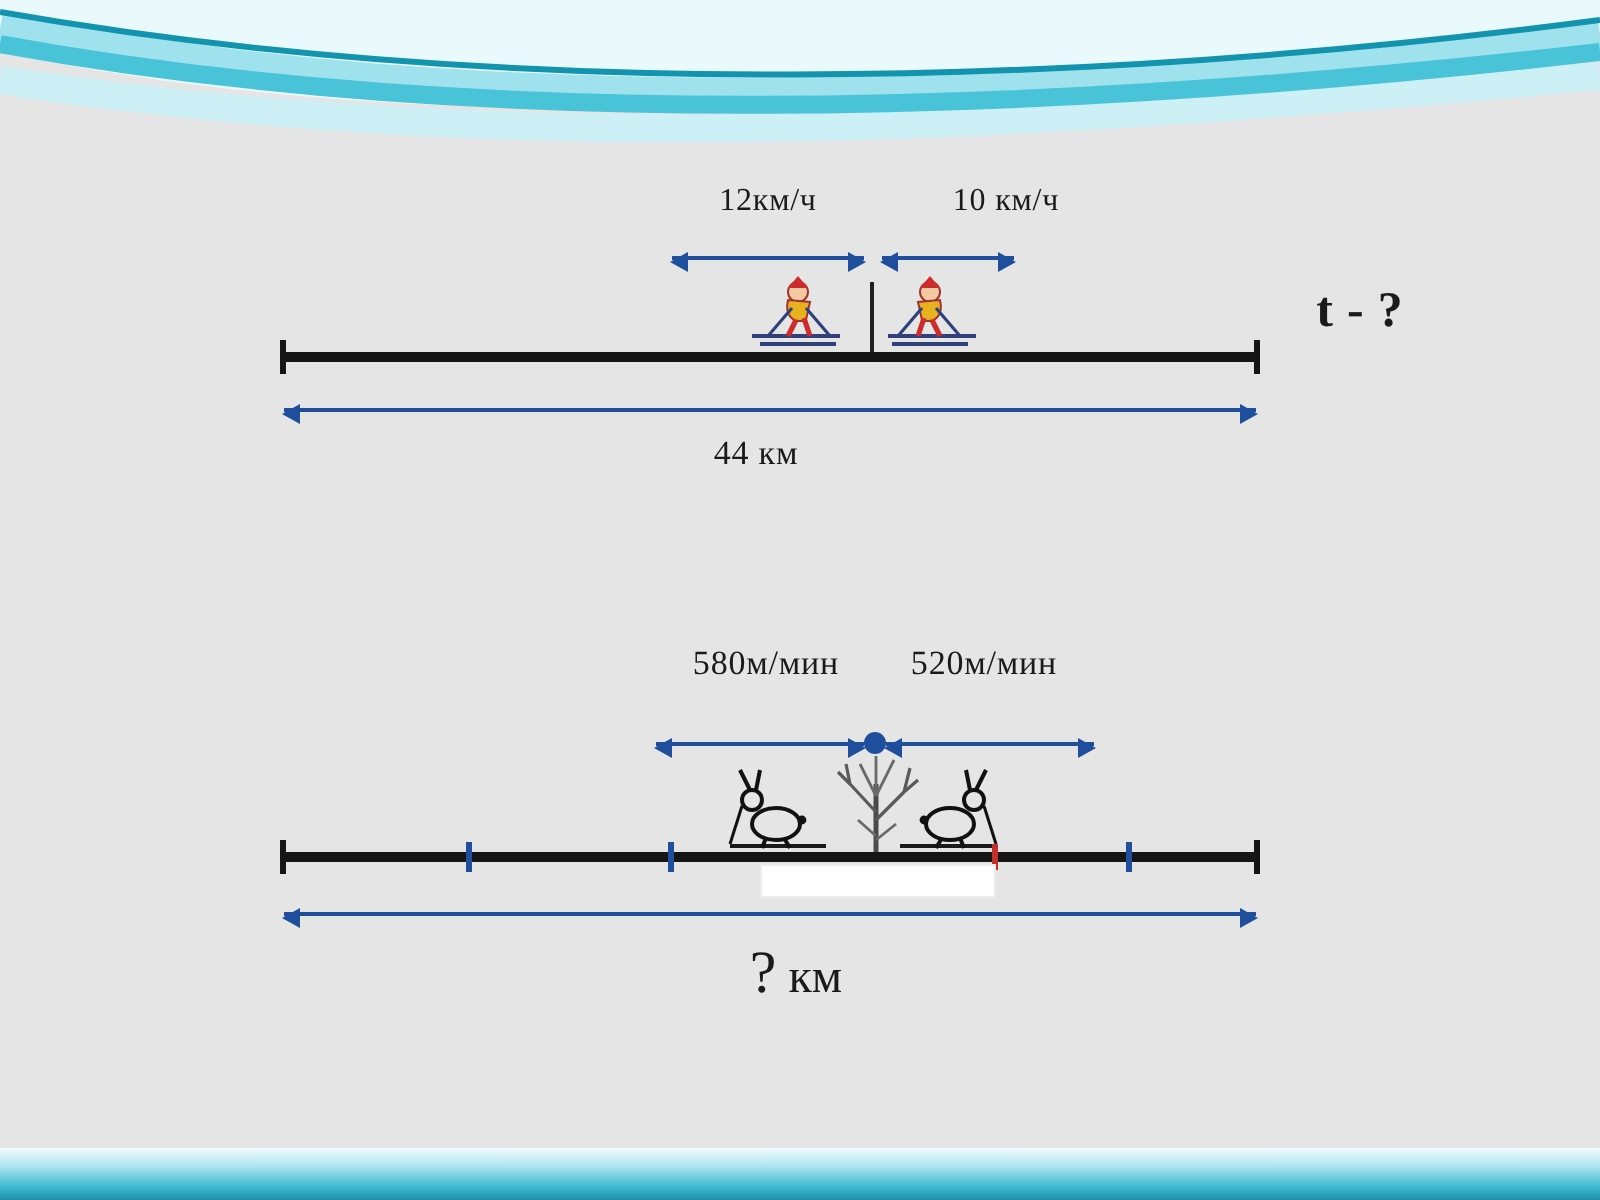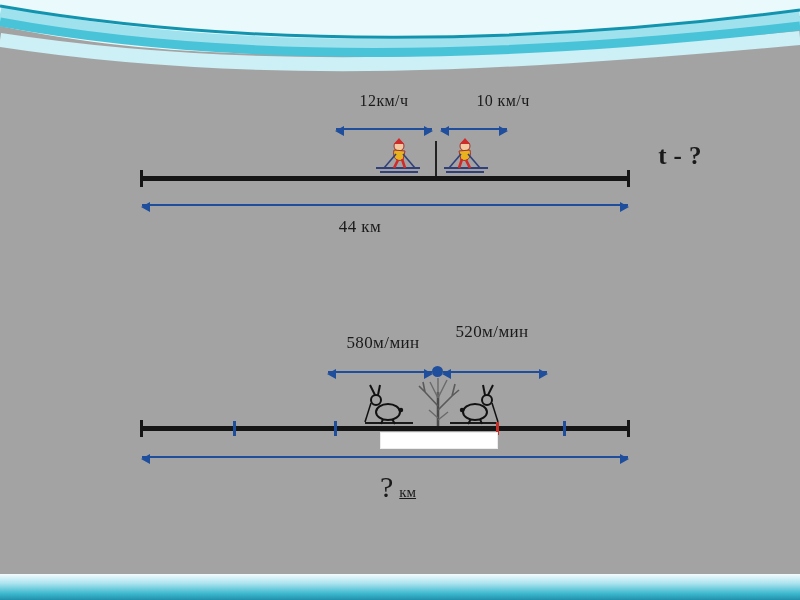--- a/index.html
+++ b/index.html
@@ -1,21 +1,21 @@
 <!DOCTYPE html>
 <html><head>
 <meta charset="utf-8">
 <style>
   * { margin:0; padding:0; box-sizing:border-box; }
   html,body { width:800px; height:600px; }
   body {
     font-family:"Liberation Serif","DejaVu Serif",serif;
     color:#1a1a1a; background:#ffffff;
   }
-  .slide { position:relative; width:800px; height:600px; background:#a3a3a3; overflow:hidden; }
+  .slide { position:relative; width:800px; height:600px; background:#e5e5e5; overflow:hidden; }
 
   .abs { position:absolute; }
 
   
   .arrow { position:absolute; height:0; border-top:2px solid #1f4e9c; }
   .arrow::before, .arrow::after { content:""; position:absolute; width:0; height:0; top:-4px;
     border-top:5px solid transparent; border-bottom:5px solid transparent; }
   .arrow::before { left:-1px; border-right:9px solid #1f4e9c; }
   .arrow::after  { right:-1px; border-left:9px solid #1f4e9c; }
 
@@ -29,21 +29,21 @@
   .tick-red { position:absolute; width:3px; height:13px; background:#c2302a; }
 
   .lbl { position:absolute; text-align:center; font-size:16px; letter-spacing:0.4px; white-space:nowrap; }
   .lbl-big { font-weight:bold; font-size:25px; }
 
   .divider { position:absolute; width:2px; background:#222; }
   .dot { position:absolute; width:11px; height:11px; border-radius:50%; background:#1f4e9c; }
 
   .qrow { position:absolute; display:flex; align-items:baseline; justify-content:center; gap:6px; }
   .qmark { font-size:30px; }
-  .qunit { font-size:15px;text-decoration:underline; }
+  .qunit { font-size:24px; }
 
   .whitebox { position:absolute; background:#ffffff; border:1px solid #ececec; }
 
   .footer-bar { position:absolute; left:0; bottom:0; width:800px; height:26px;
     background:linear-gradient(180deg,#f2fbfd 0%,#aee4ef 35%,#3db9cf 75%,#2190a9 100%); }
 </style>
 </head>
 <body>
 
 <div class="slide">
@@ -87,28 +87,28 @@
       <path d="M26,23 l-4,8" stroke="#cf2b2b" stroke-width="2.6" fill="none"></path>
       <path d="M30,22 l3,9" stroke="#cf2b2b" stroke-width="2.6" fill="none"></path>
     </svg>
 
     <div class="divider" style="left:435px;top:141px;height:37px"></div>
 
     <div class="track" style="left:140px;top:176px;width:490px"></div>
 
     <div class="arrow" style="left:142px;top:204px;width:486px"></div>
 
-    <span class="lbl" style="left:300px;top:217px;width:120px;font-size:17px">44 км</span>
+    <span class="lbl" style="left:318px;top:217px;width:120px;font-size:17px">44 км</span>
 
     <span class="lbl lbl-big" style="left:645px;top:142px;width:70px">t - ?</span>
   </section>
 
   <section>
 
-    <span class="lbl" style="left:330px;top:333px;width:106px;font-size:17px">580м/мин</span>
+    <span class="lbl" style="left:330px;top:322px;width:106px;font-size:17px">580м/мин</span>
     <span class="lbl" style="left:442px;top:322px;width:100px;font-size:17px">520м/мин</span>
 
     <div class="dot" style="left:432px;top:366px"></div>
 
     <div class="arrow" style="left:328px;top:371px;width:104px"></div>
     <div class="arrow" style="left:443px;top:371px;width:104px"></div>
 
     <svg class="abs" style="left:360px;top:383px;transform:scaleX(-1)" width="55" height="46" viewBox="0 0 55 46">
       <line x1="2" y1="40" x2="50" y2="40" stroke="#1a1a1a" stroke-width="2"></line>
       <line x1="6" y1="44" x2="52" y2="44" stroke="#1a1a1a" stroke-width="2"></line>

